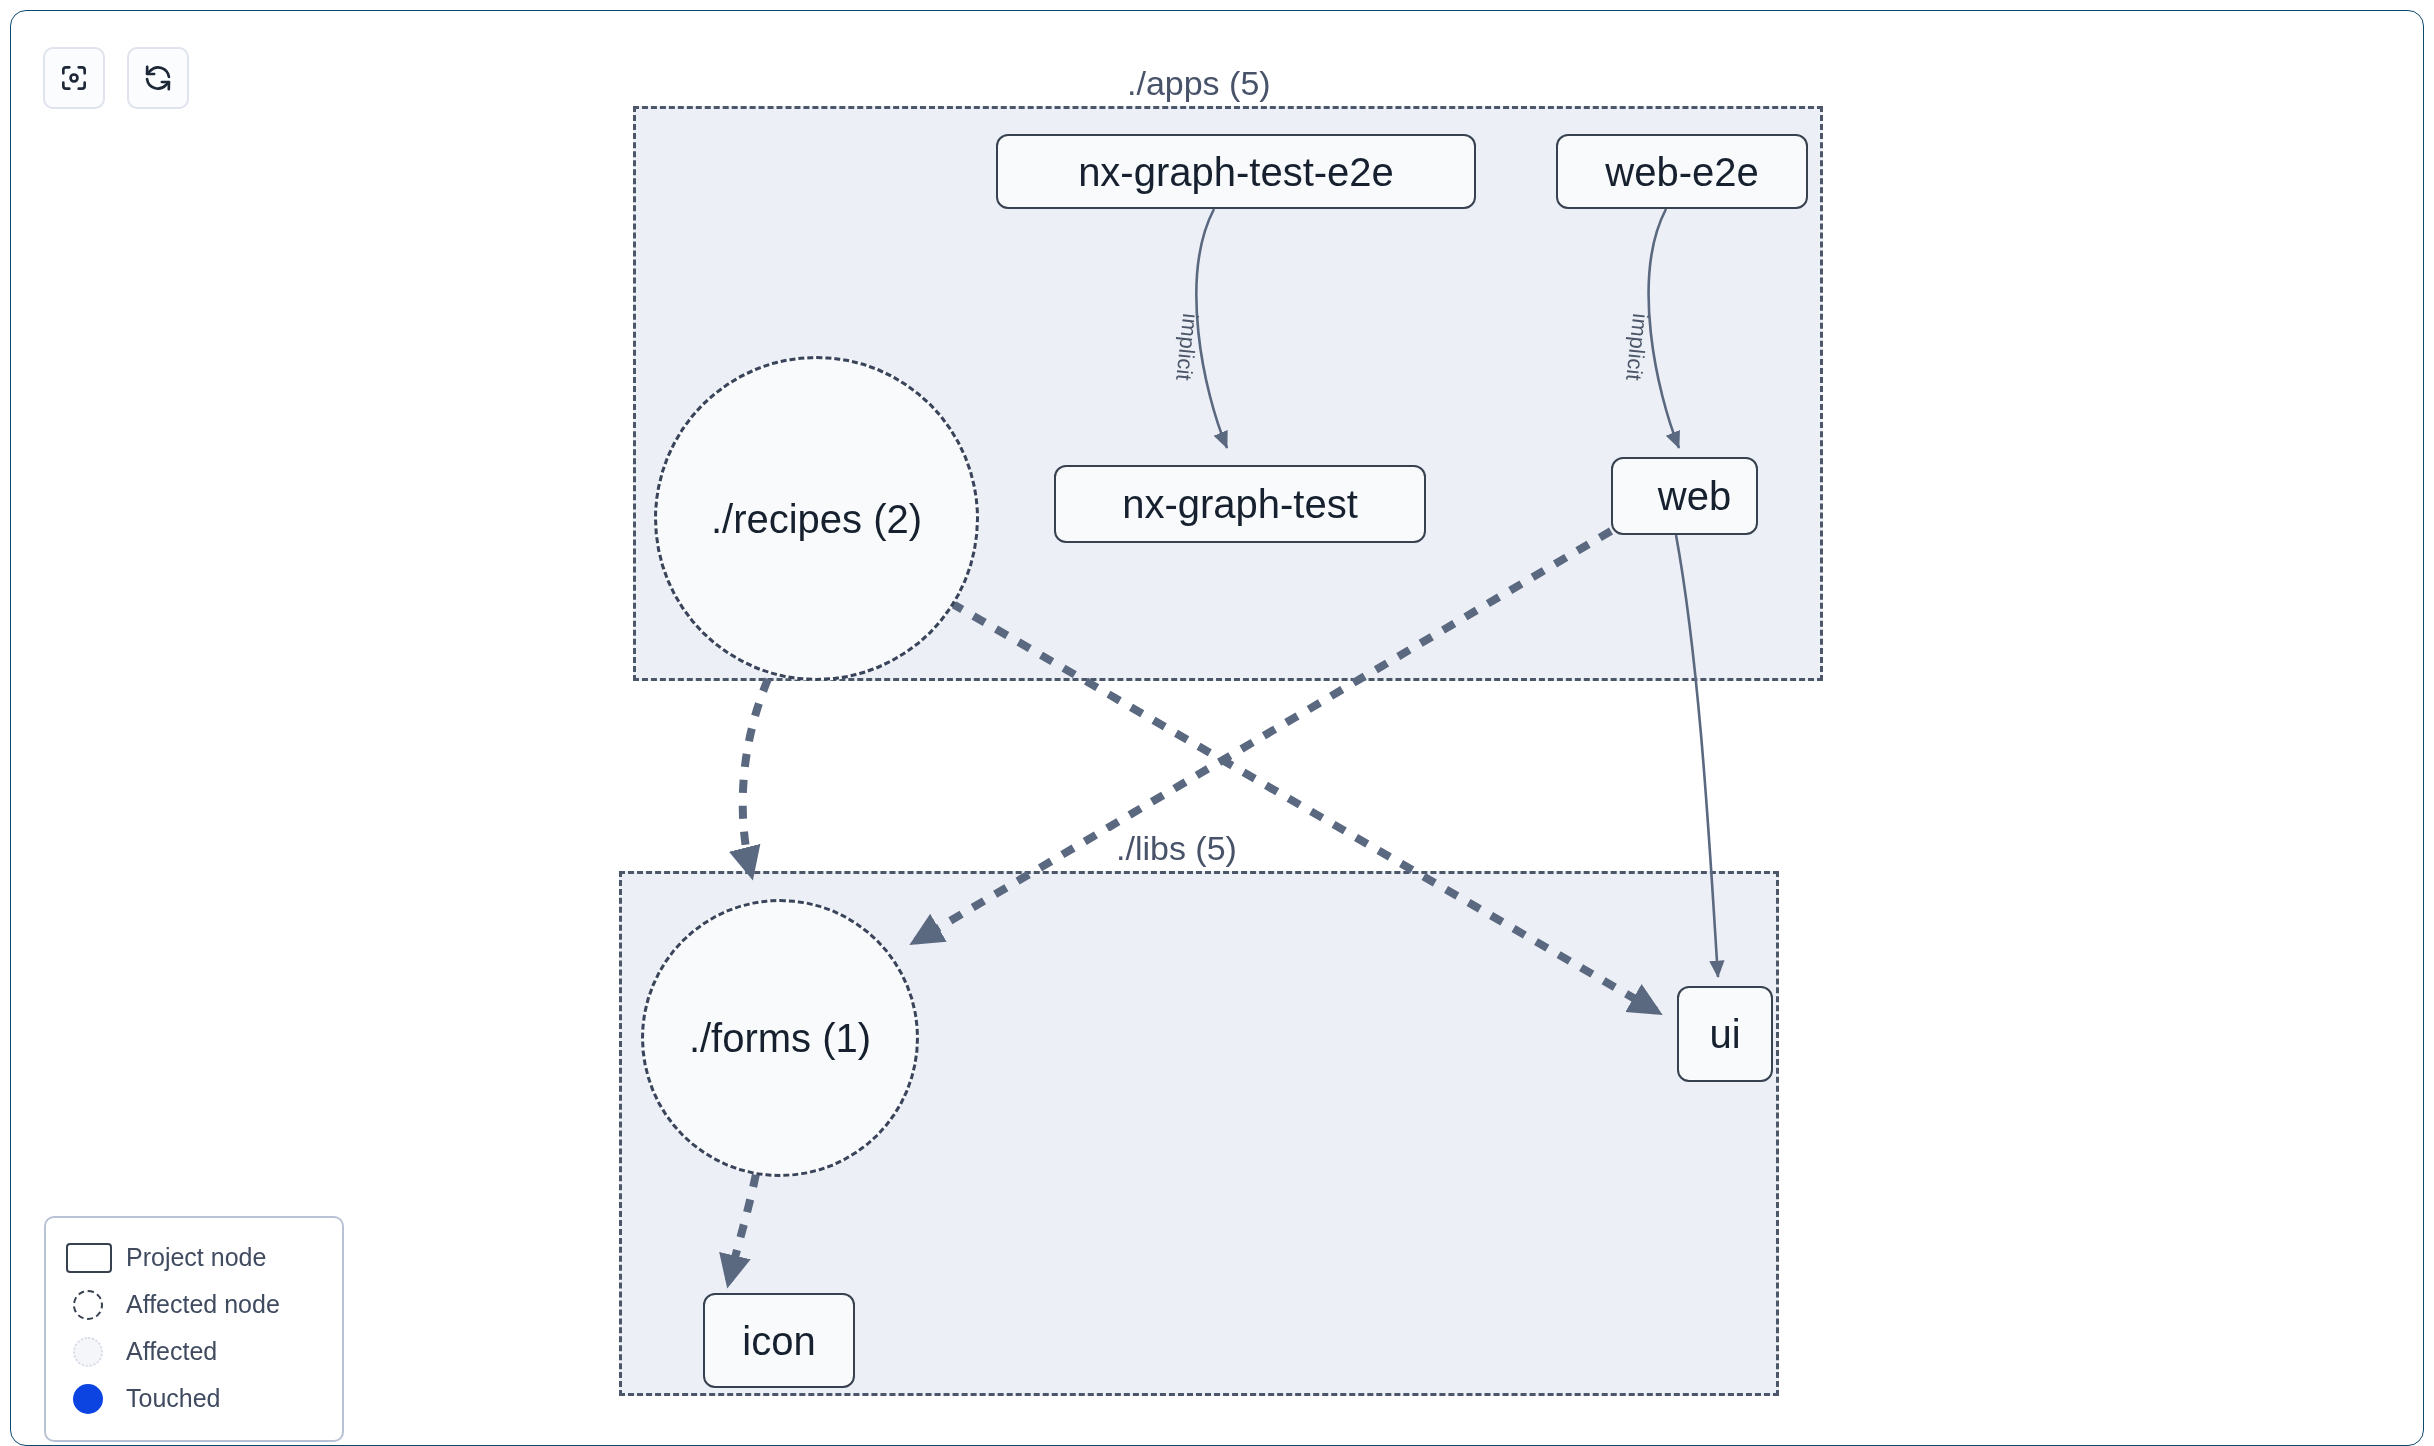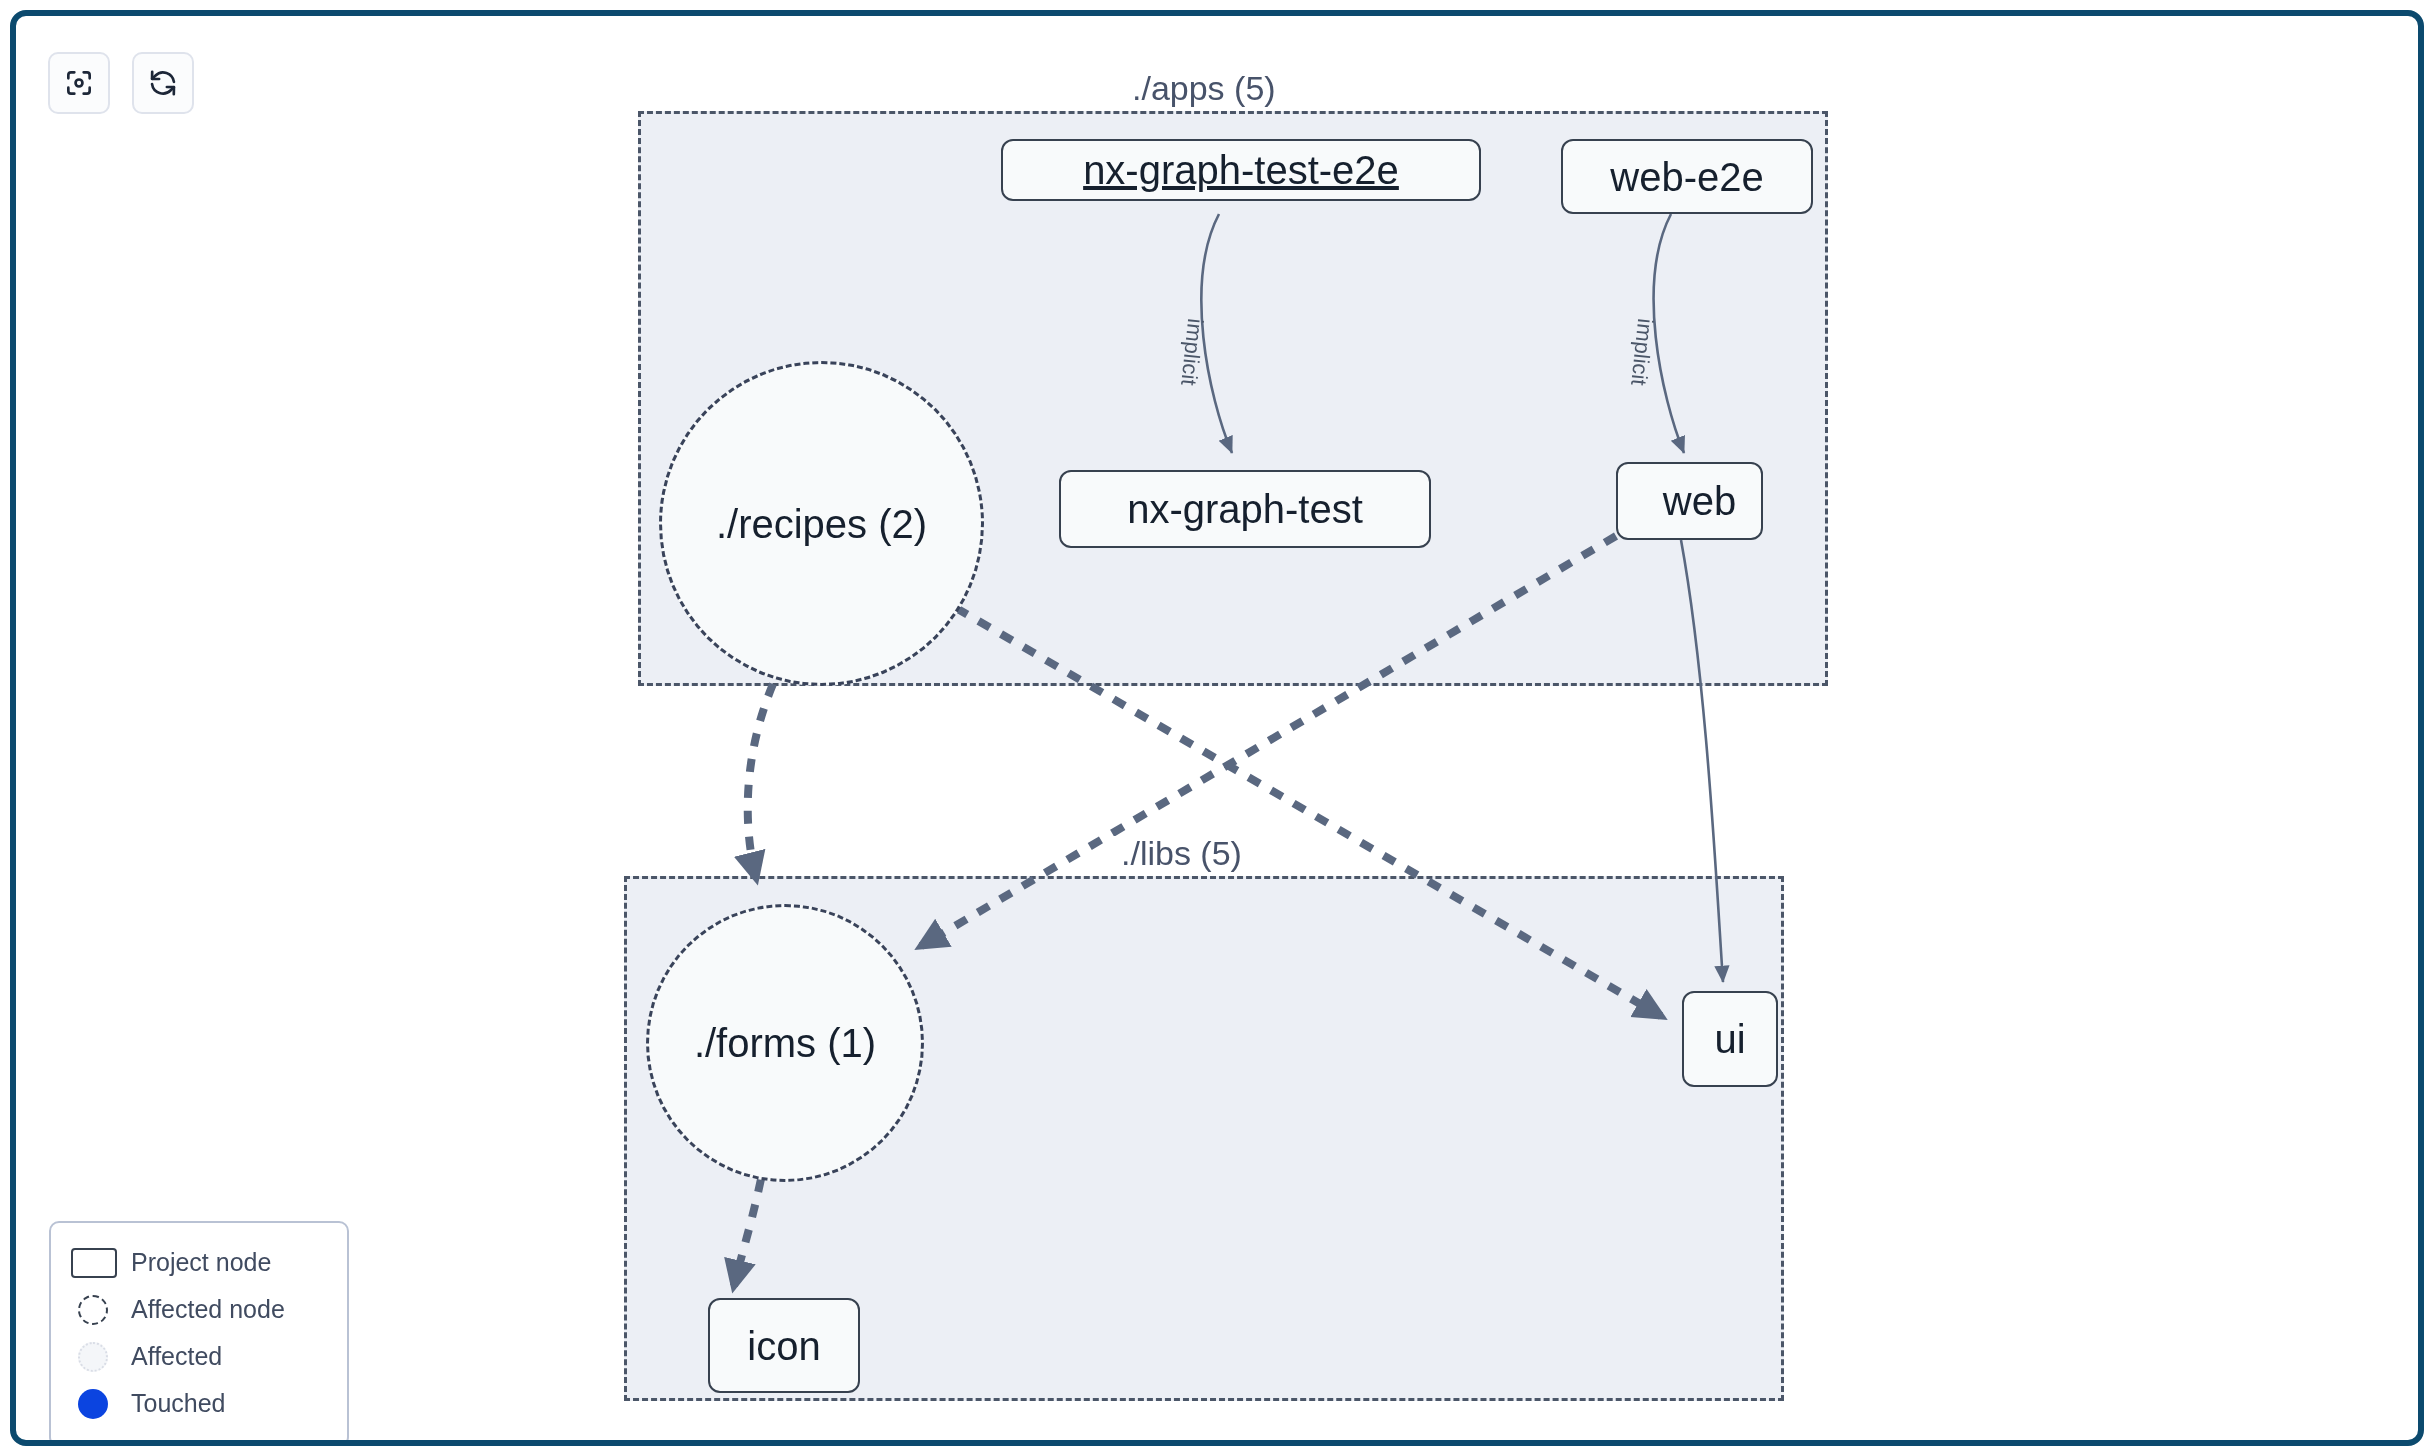--- a/index.html
+++ b/index.html
@@ -10,21 +10,21 @@
     background: #ffffff;
     font-family: "Liberation Sans", "DejaVu Sans", sans-serif;
     overflow: hidden;
   }
 
   #app {
     position: absolute;
     left: 10px; top: 10px;
     width: 2414px; height: 1436px;
     background: #ffffff;
-    border: 6px solid #0c4a6e;
+    border: 1px solid #0c4a6e;
     border-radius: 16px;
     overflow: hidden;
   }
 
   
   #toolbar {
     position: absolute;
     left: 32px; top: 36px;
     display: flex;
     gap: 22px;
@@ -235,21 +235,21 @@
       <path d="M 940 592 L 1645 1000" fill="none" stroke="#5a6880" stroke-width="8" stroke-dasharray="13 13" stroke-linecap="butt" marker-end="url(#arrow-thick)"></path>
 
       <path d="M 1600 520 L 905 930" fill="none" stroke="#5a6880" stroke-width="8" stroke-dasharray="13 13" stroke-linecap="butt" marker-end="url(#arrow-thick)"></path>
 
       <path d="M 745 1163 C 735 1210, 725 1240, 718 1270" fill="none" stroke="#5a6880" stroke-width="8" stroke-dasharray="13 13" stroke-linecap="butt" marker-end="url(#arrow-thick)"></path>
     </svg>
 
     <div class="edge-label" style="left:1142px; top:325px; transform:rotate(96deg);">implicit</div>
     <div class="edge-label" style="left:1592px; top:325px; transform:rotate(96deg);">implicit</div>
 
-    <div class="node" style="left:985px; top:123px; width:480px; height:62px;text-decoration:underline;">nx-graph-test-e2e</div>
+    <div class="node" style="left:985px; top:123px; width:480px; height:75px;">nx-graph-test-e2e</div>
 
     <div class="node" style="left:1545px; top:123px; width:252px; height:75px;">web-e2e</div>
 
     <div class="composite" style="left:643px; top:345px; width:325px; height:325px;">./recipes (2)</div>
 
     <div class="node" style="left:1043px; top:446px; width:372px; height:78px;margin-top:8px;">nx-graph-test</div>
 
     <div class="node" style="left:1600px; top:446px; width:147px; height:78px;padding-left:20px;">web</div>
 
     <div class="composite" style="left:630px; top:888px; width:278px; height:278px;">./forms (1)</div>

